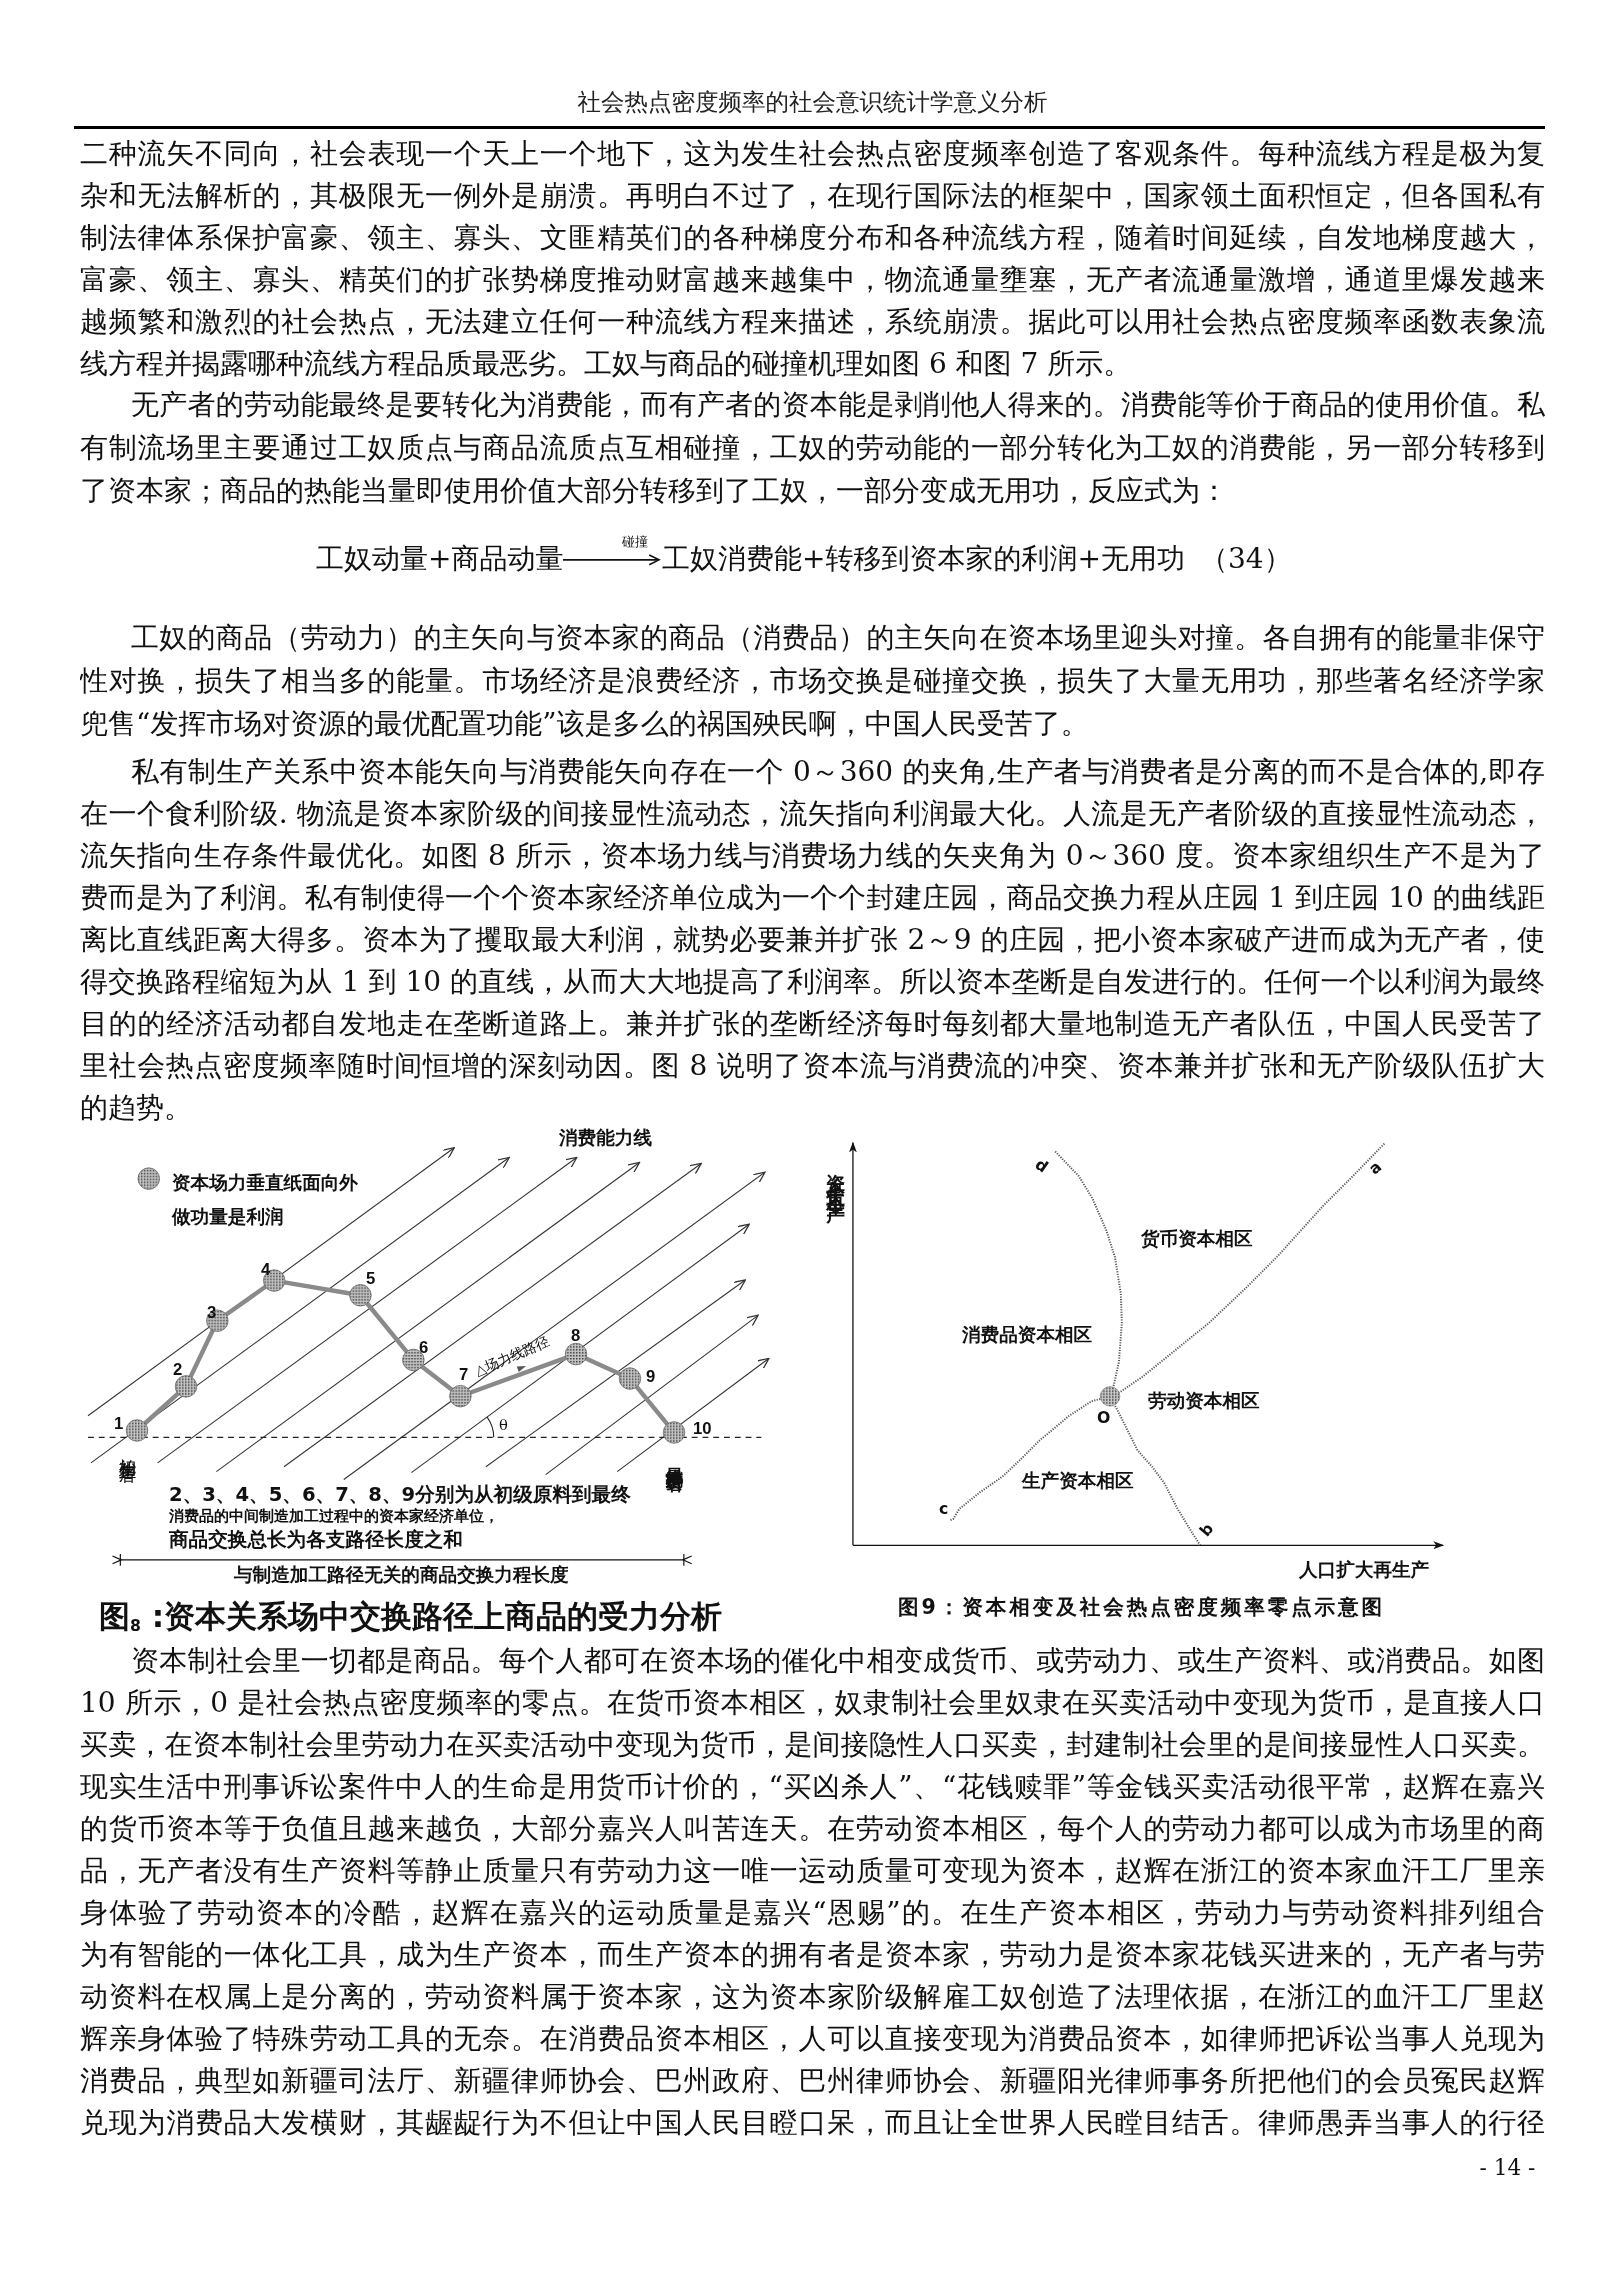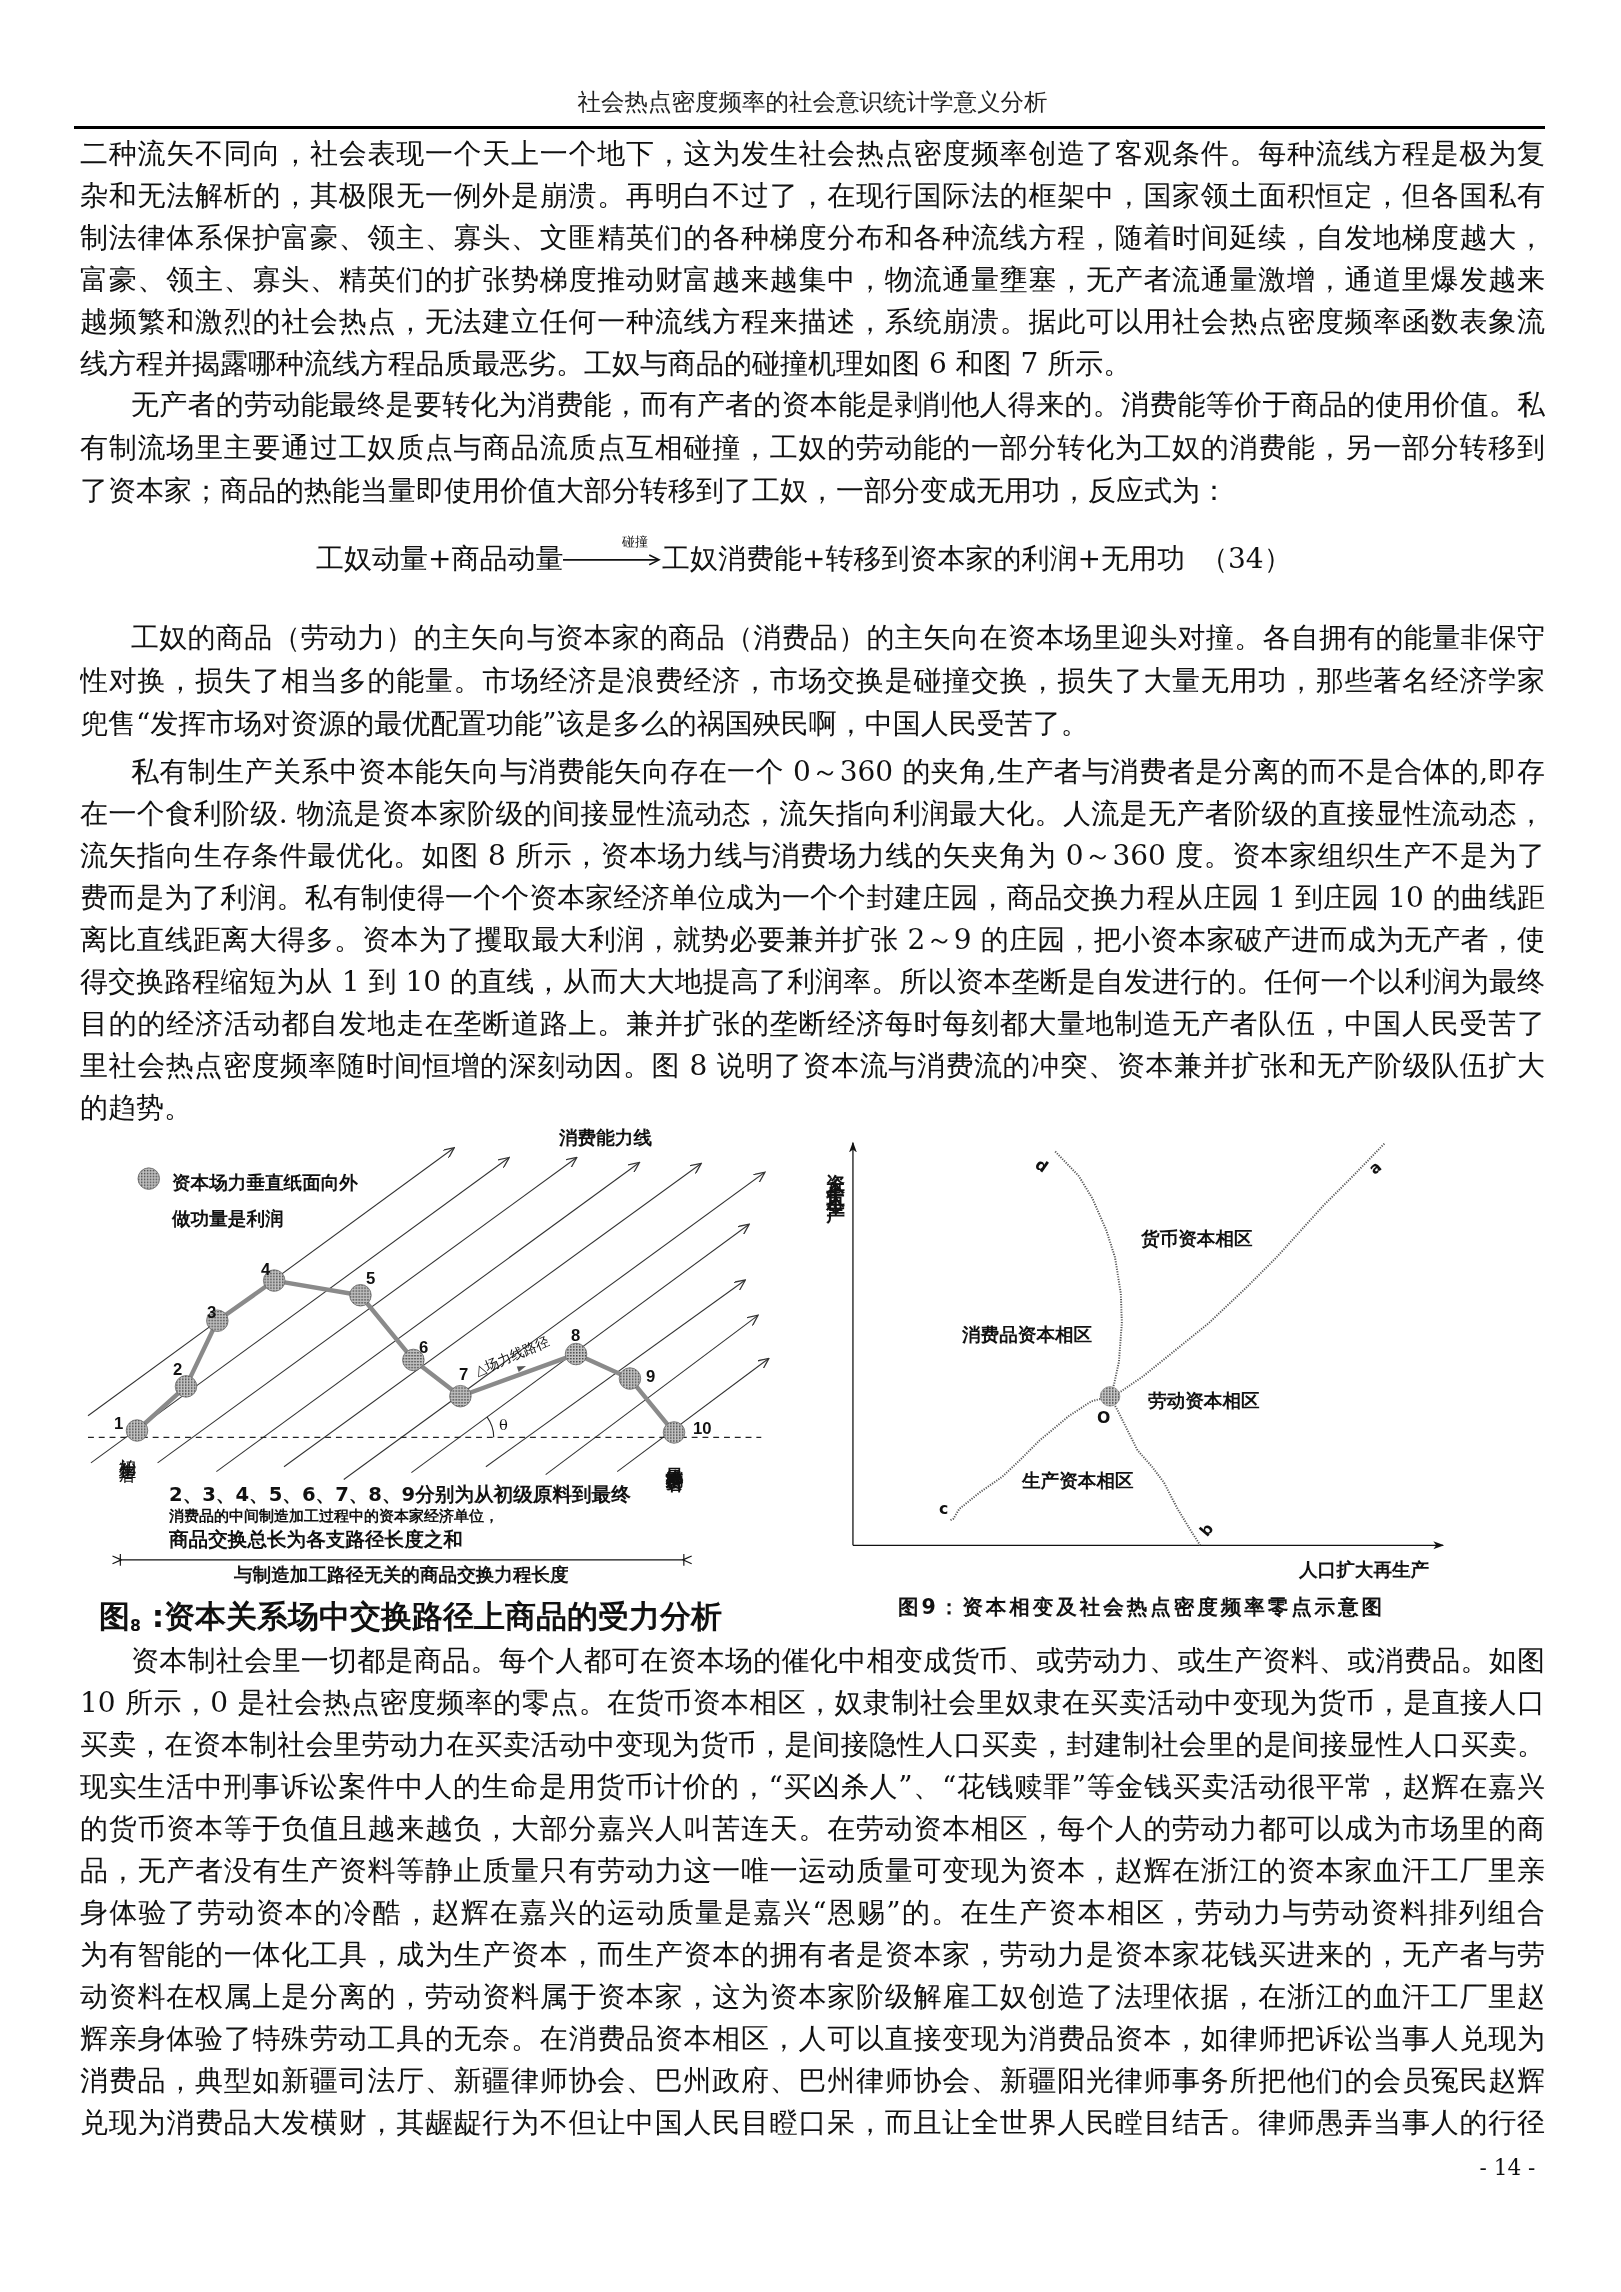--- a/index.html
+++ b/index.html
@@ -129,21 +129,21 @@
       <circle cx="152" cy="1203" r="11" fill="url(#stip8)" stroke="#666" stroke-width="0.8"></circle>
 
       <g stroke="#111" stroke-width="1.2">
         <line x1="124" y1="1592" x2="697" y2="1592" marker-start="url(#dim-arrow)" marker-end="url(#dim-arrow)"></line>
         <line x1="123" y1="1586" x2="123" y2="1598"></line>
         <line x1="698" y1="1586" x2="698" y2="1598"></line>
       </g>
     </svg>
 
     <div class="ft" style="left:172px; top:1174px; font-size:18.6px;">资本场力垂直纸面向外</div>
-    <div class="ft" style="left:172px; top:1210px; font-size:18.6px;">做功量是利润</div>
+    <div class="ft" style="left:172px; top:1210px; font-size:18.6px;font-family:Liberation Mono, monospace;">做功量是利润</div>
     <div class="ft" style="left:559px; top:1129px; font-size:18.6px;">消费能力线</div>
 
     <div class="ft num" style="left:114px; top:1416px;">1</div>
     <div class="ft num" style="left:173px; top:1362px;">2</div>
     <div class="ft num" style="left:207px; top:1305px;">3</div>
     <div class="ft num" style="left:261px; top:1262px;">4</div>
     <div class="ft num" style="left:366px; top:1271px;">5</div>
     <div class="ft num" style="left:419px; top:1340px;">6</div>
     <div class="ft num" style="left:459px; top:1367px;">7</div>
     <div class="ft num" style="left:571px; top:1328px;">8</div>

